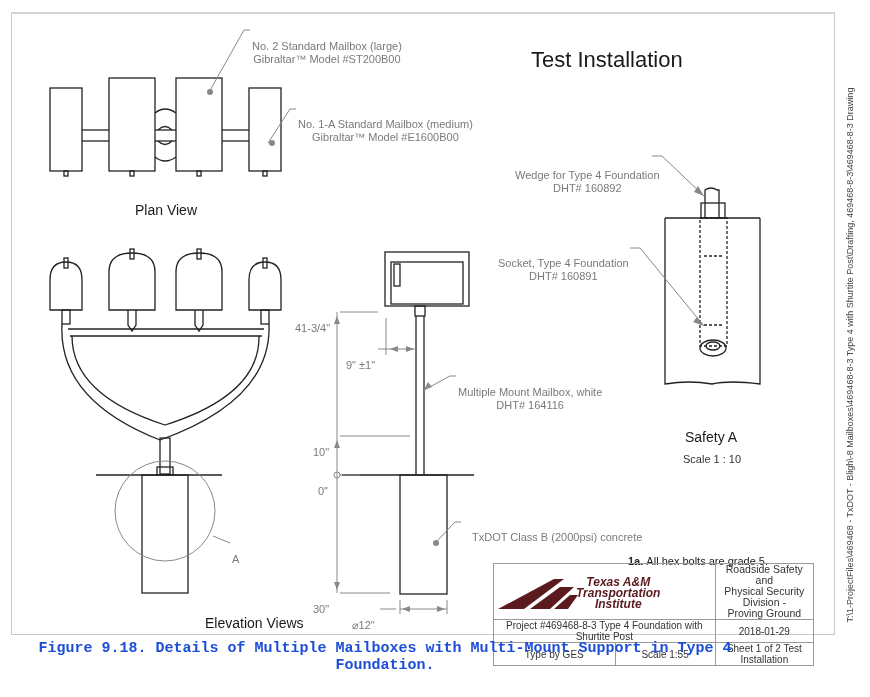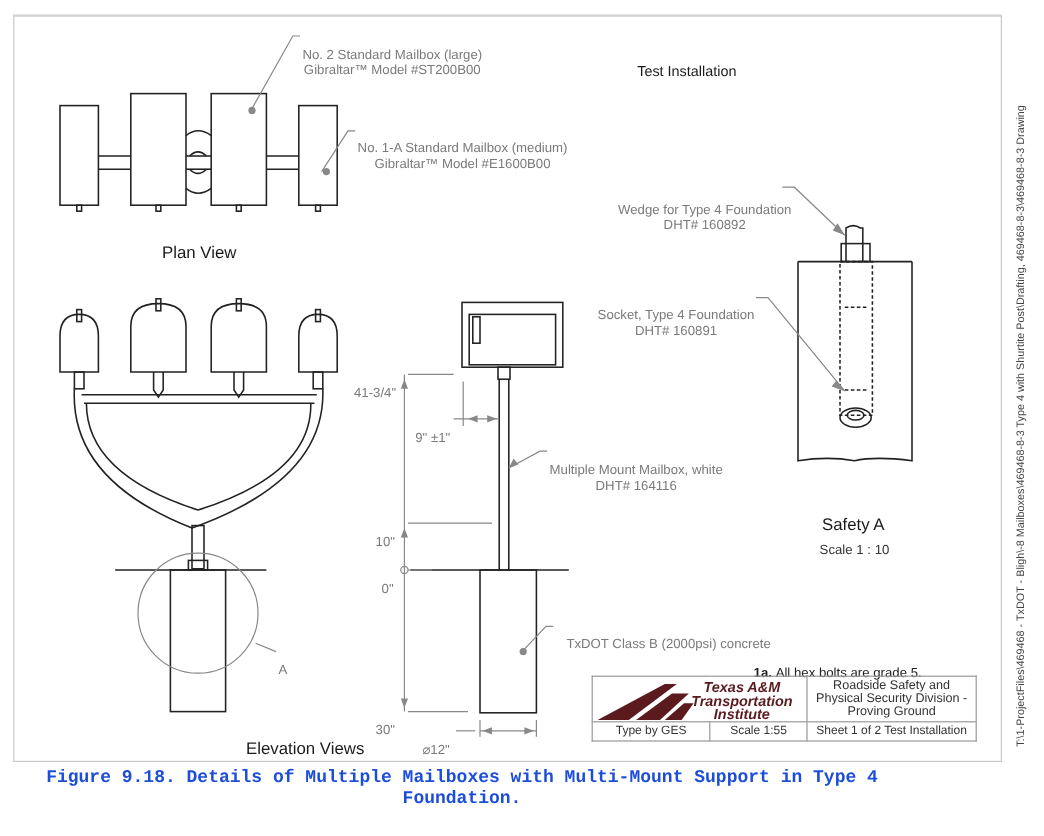--- a/index.html
+++ b/index.html
@@ -1,21 +1,21 @@
 <!DOCTYPE html>
 <html><head>
 <meta charset="utf-8">
 <style>
   html, body { margin:0; padding:0; background:#ffffff; }
   body { width:870px; height:697px; position:relative; overflow:hidden; font-family:"Liberation Sans", sans-serif; }
   .sheet { position:absolute; left:11px; top:12px; width:824px; height:623px; border:1px solid #c8c8c8; border-top:2px solid #d4d4d4; box-sizing:border-box; }
   svg.drawing { position:absolute; left:0; top:0; width:870px; height:697px; }
   .t { position:absolute; white-space:nowrap; color:#7a7a7a; font-size:11px; line-height:13px;margin-top:16px; }
   .tc { text-align:center; }
-  .title-lg { color:#1a1a1a; font-size:12px; }
+  .title-lg { color:#1a1a1a; font-size:22px; }
   .view-lbl { color:#1a1a1a; font-size:14px; }
   .note { color:#222; font-size:11px; }
   .vert { position:absolute; left:850px; top:355px; transform:translate(-50%,-50%) rotate(-90deg); white-space:nowrap; font-size:9px; color:#444; }
   .caption { position:absolute; left:0; width:770px; top:640px; text-align:center; font-family:Liberation Mono, monospace; font-weight:bold; font-size:15px; color:#1d4ed8; }
   table.tb { position:absolute; left:493px; top:563px; width:321px; border-collapse:collapse; font-size:10px; color:#333; }
   table.tb td { border:1px solid #999; text-align:center; padding:0 3px; height:15px; }
   .logo-cell { height:37px !important; padding:0 !important; }
   .logo-text { font-weight:bold; font-style:italic; color:#5a1a1e; font-size:12px; line-height:11px; text-align:center; position:absolute; left:82px; top:4px; }
   .logo-wrap { position:relative; width:168px; height:37px; }
   .div-text { line-height:11px; font-size:10.5px; color:#333;margin-left:48px; }
@@ -193,20 +193,24 @@
         </div>
       </div>
     </td>
     <td colspan="2" class="div-text">
       <div>Roadside Safety and</div>
       <div>Physical Security Division -</div>
       <div>Proving Ground</div>
     </td>
   </tr>
   <tr>
+    <td colspan="3">Project #469468-8-3  Type 4 Foundation with Shurtite Post</td>
+    <td>2018-01-29</td>
+  </tr>
+  <tr>
     <td>Type by GES</td>
     <td>Scale 1:55</td>
     <td colspan="2">Sheet 1 of 2  Test Installation</td>
   </tr>
 </tbody>
   </table>
 
 <div class="vert">T:\1-ProjectFiles\469468 - TxDOT - Bligh\-8 Mailboxes\469468-8-3 Type 4 with Shurtite Post\Drafting, 469468-8-3\469468-8-3 Drawing</div>
 
 <div class="caption">Figure 9.18. Details of Multiple Mailboxes with Multi-Mount Support in Type 4 Foundation.</div>

